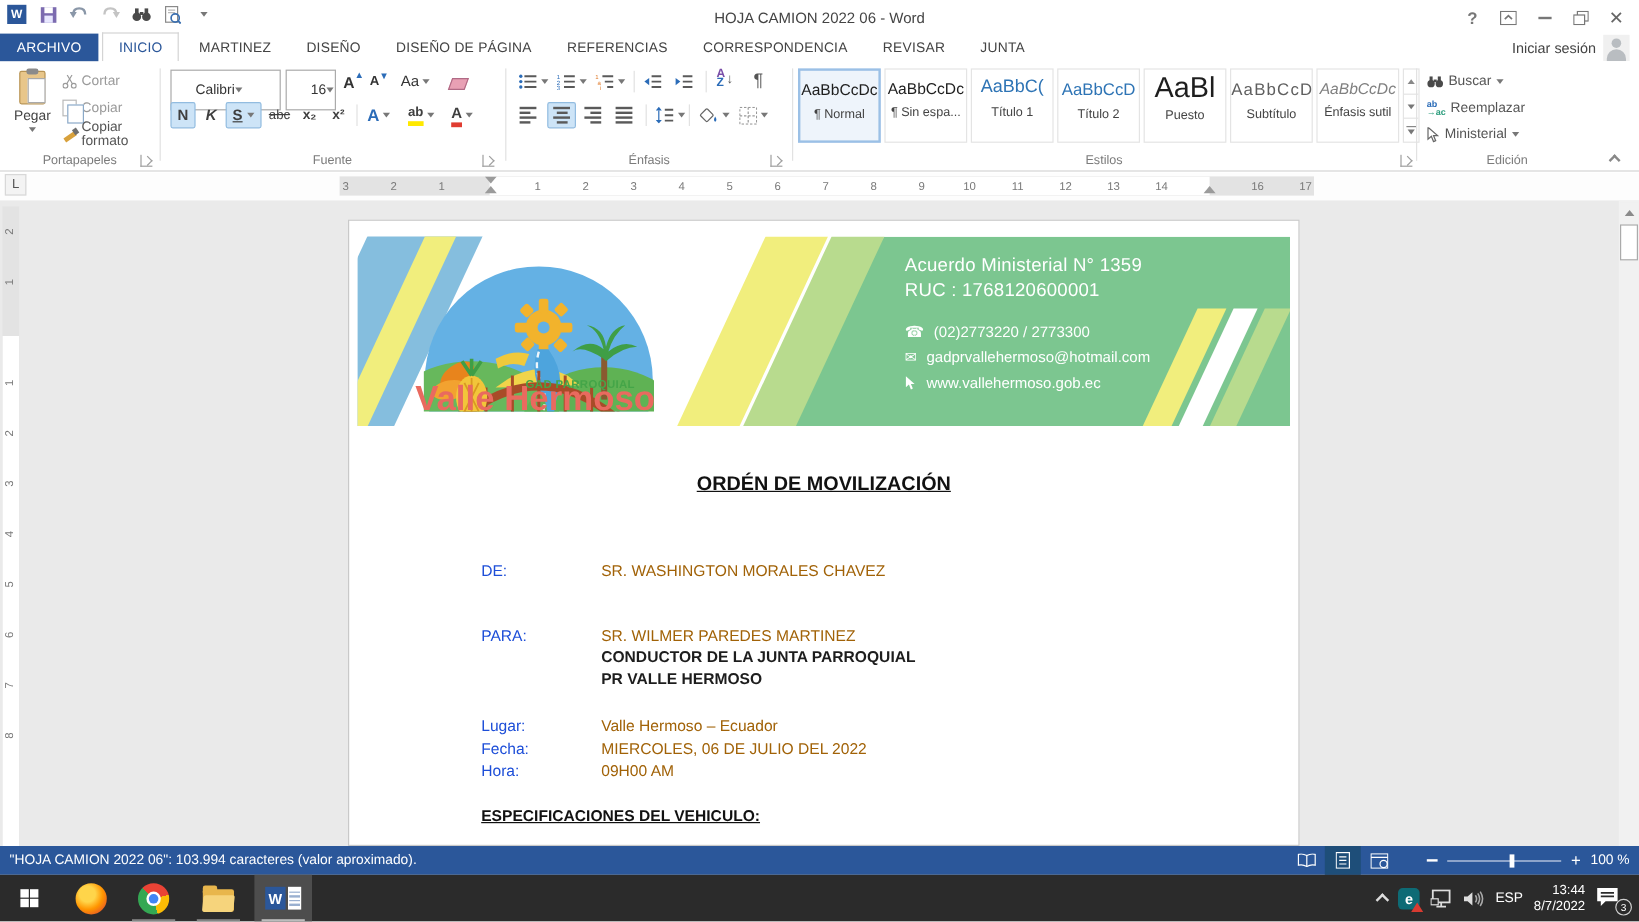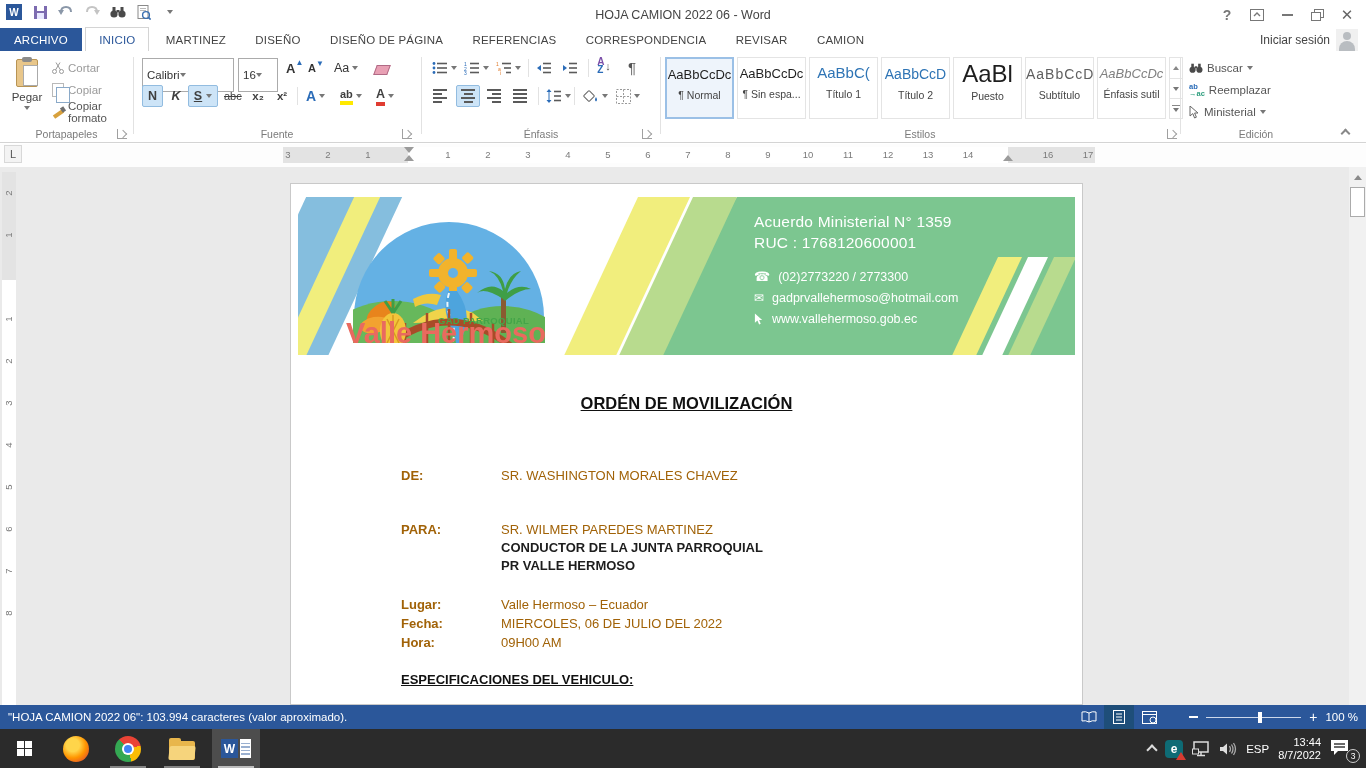--- a/index.html
+++ b/index.html
@@ -24,21 +24,21 @@
 #avatar::before{content:"";position:absolute;left:7px;top:3px;width:8px;height:8px;border-radius:50%;background:#b9bdc1}
 #avatar::after{content:"";position:absolute;left:3px;top:12px;width:16px;height:10px;border-radius:8px 8px 0 0;background:#b9bdc1}
 
 #ribbon{position:absolute;left:0;top:51px;width:1366px;height:92px;background:#fff;border-bottom:1px solid #d4d4d4}
 .vsep{position:absolute;top:6px;bottom:8px;width:1px;background:#e2e2e2}
 .glabel{position:absolute;bottom:3px;font-size:10.5px;color:#7b7b7b;text-align:center}
 .dlg{position:absolute;bottom:4px;width:10px;height:10px;border-left:1px solid #a0a0a0;border-bottom:1px solid #a0a0a0}
 .dlg::after{content:"";position:absolute;right:1px;bottom:1px;width:5px;height:5px;border-right:1px solid #a0a0a0;border-bottom:1px solid #a0a0a0;transform:rotate(-45deg)}
 .rbtn{display:inline-flex;align-items:center;justify-content:center;height:22px;min-width:20px;padding:0 2px;border-radius:2px;color:#3f3f3f}
 .rbtn.on{background:#cde4f7;border:1px solid #92bce0}
-.combo{display:inline-flex;align-items:center;border:1px solid #ababab;background:#fff;height:34px;font-size:11.5px;color:#333;padding:0 4px}
+.combo{display:inline-flex;align-items:center;border:1px solid #ababab;background:#fff;height:34px;font-size:11.5px;color:#333;padding:0 20px}
 .bigbtn{display:flex;flex-direction:column;align-items:center;justify-content:flex-start;width:46px;height:66px;padding-top:4px}
 .smallrow{display:flex;align-items:center;gap:4px;height:22px;font-size:11.5px;color:#555}
 .bars{display:inline-block}
 .bars i{display:block;height:2px;background:#5a5a5a;margin:2px 0}
 
 .stile{position:absolute;top:6px;width:69px;height:62px;background:#fff;border:1px solid #e4e4e4;text-align:center;overflow:hidden}
 .stile.sel{border:2px solid #9bc0e6;background:#eef4fb}
 .sprev{display:block;margin-top:8px;font-size:13px;color:#1e1e1e;white-space:nowrap}
 .slab{display:block;margin-top:7px;font-size:10.5px;color:#444;white-space:nowrap}
 
@@ -67,21 +67,21 @@
 #gtext .l1{font-size:15.5px;line-height:21px;font-weight:400;letter-spacing:.2px}
 #gtext .contact{display:flex;align-items:center;gap:8px;font-size:12.5px;margin-top:7px}
 #brand{position:absolute;left:48px;top:120px;width:230px}
 #brand .big{font-size:29px;color:#e96a5f;font-weight:bold;letter-spacing:0}
 #brand .small{position:absolute;left:92px;top:-2px;background:transparent;color:#44a548;font-size:9.5px;font-weight:bold;letter-spacing:.3px}
 #dept{position:absolute;left:380px;top:176px;width:290px;text-align:right;font-size:19px;font-weight:bold;color:#8a8a8a;letter-spacing:1px}
 
 .dt{position:absolute;font-size:13px;color:#3c3c3c}
 #dtitle1{left:0;width:100%;top:210px;text-align:center;font-size:16.5px;font-weight:bold;color:#111;text-decoration:underline}
 #dtitle2{left:0;width:100%;top:239px;text-align:center;font-size:16.5px;font-weight:bold;color:#111;white-space:pre}
-.flabel{position:absolute;left:110px;font-weight:bold;font-size:13px;color:#a16207}
+.flabel{position:absolute;left:110px;font-weight:normal;font-size:13px;color:#1d4ed8}
 .fline{position:absolute;left:210px;font-size:13px;color:#a16207}
 .fline.b{font-weight:bold;color:#1d1d1d}
 #dsection{position:absolute;left:110px;top:488px;font-weight:bold;font-size:13px;color:#111;text-decoration:underline}
 
 #statusbar{position:absolute;left:0;top:705px;width:1366px;height:24px;background:#2b579a;color:#fff;font-size:11.5px}
 #statusbar .left{position:absolute;left:8px;top:0;line-height:24px}
 .sview{position:absolute;top:0;width:30px;height:24px;display:flex;align-items:center;justify-content:center}
 .sview.on{background:#1e4e79}
 #zoomctl{position:absolute;right:8px;top:0;height:24px;display:flex;align-items:center;gap:8px}
 #ztrack{position:relative;width:95px;height:1px;background:#cdd8ea}
@@ -183,21 +183,21 @@
 
 <div id="tabrow">
   <span class="tab file">ARCHIVO</span>
   <span class="tab active">INICIO</span>
   <span class="tab">MARTINEZ</span>
   <span class="tab">DISEÑO</span>
   <span class="tab">DISEÑO DE PÁGINA</span>
   <span class="tab">REFERENCIAS</span>
   <span class="tab">CORRESPONDENCIA</span>
   <span class="tab">REVISAR</span>
-  <span class="tab">CAMION</span>
+  <span class="tab">JUNTA</span>
   <div id="signin">
     <span>Iniciar sesión</span>
     <span id="avatar"></span>
   </div>
 </div>
 
 <div id="ribbon">
 
   <div class="abs" style="left:0;top:0;width:133px;height:92px">
     <div class="abs bigbtn" style="left:4px;top:4px">

